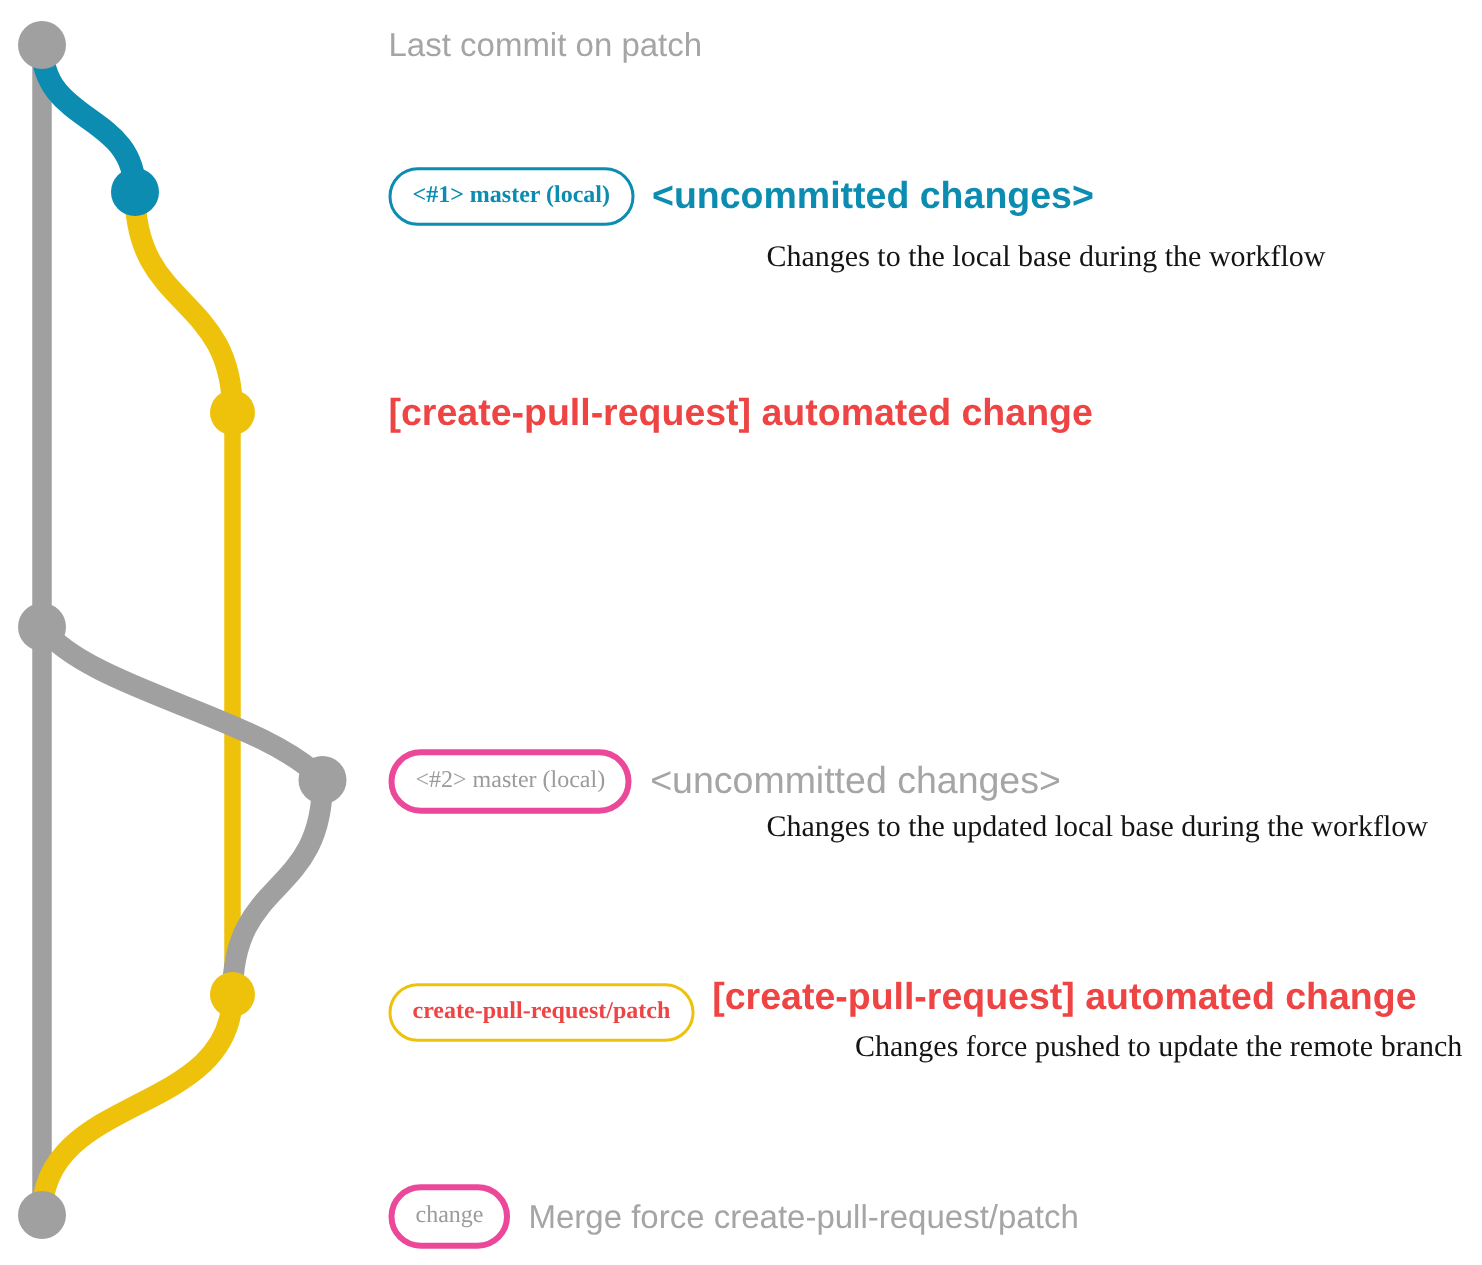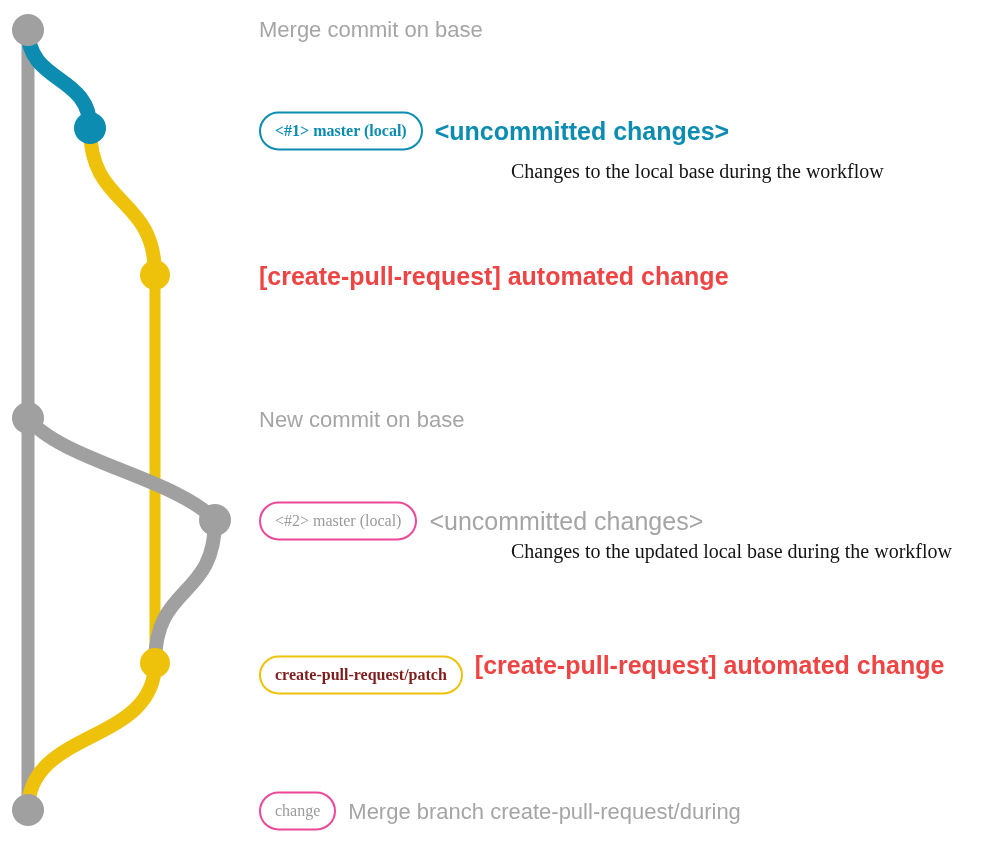--- a/index.html
+++ b/index.html
@@ -54,27 +54,27 @@
     font-size: 16px;
     font-weight: 700;
     line-height: 1;
     padding: 9px 14px 10px 14px;
   }
   .pill-blue {
     border: 2px solid #0b8cb0;
     color: #0b8cb0;
   }
   .pill-gray {
-    border: 2px solid #ec4899;
+    border: 4px solid #ec4899;
     color: #9b9b9b;
     font-weight: 400;
   }
   .pill-yellow {
     border: 2px solid #eec20b;
-    color: #7f1d1d;
+    color: #ef4444;
     margin-top: 20px;
   }
   .commit-msg {
     font-family: "Liberation Sans", sans-serif;
     font-size: 25px;
     line-height: 1;
     white-space: nowrap;
   }
   .msg-blue   { color: #0b8cb0; font-weight: 700; }
   .msg-yellow { color: #ef4444; font-weight: 700; }
@@ -125,55 +125,55 @@
     <circle cx="155" cy="275" r="15" fill="#eec20b"></circle>
     <circle cx="28" cy="418" r="16" fill="#a0a0a0"></circle>
     <circle cx="215" cy="520" r="16" fill="#a0a0a0"></circle>
     <circle cx="155" cy="663" r="15" fill="#eec20b"></circle>
     <circle cx="28" cy="810" r="16" fill="#a0a0a0"></circle>
   </svg>
 
   <div class="label-layer">
 
     <div class="row" style="left:259px; top:30px; transform:translateY(-50%);">
-      <span class="base-msg">Merge commit on base</span>
+      <span class="base-msg">Last commit on patch</span>
     </div>
 
     <div class="row" style="left:259px; top:131px; transform:translateY(-50%);">
       <span class="pill pill-blue">&lt;#1&gt; master (local)</span>
       <span class="gap"></span>
       <span class="commit-msg msg-blue">&lt;uncommitted changes&gt;</span>
     </div>
     <div class="subrow" style="left:511px; top:161px;">
       <span class="note">Changes to the local base during the workflow</span>
     </div>
 
     <div class="row" style="left:259px; top:276px; transform:translateY(-50%);">
       <span class="commit-msg msg-yellow">[create-pull-request] automated change</span>
     </div>
 
-    <div class="row" style="left:259px; top:420px; transform:translateY(-50%);">
-      <span class="base-msg">New commit on base</span>
-    </div>
 
     <div class="row" style="left:259px; top:521px; transform:translateY(-50%);">
       <span class="pill pill-gray">&lt;#2&gt; master (local)</span>
       <span class="gap"></span>
       <span class="commit-msg msg-gray">&lt;uncommitted changes&gt;</span>
     </div>
     <div class="subrow" style="left:511px; top:541px;">
       <span class="note">Changes to the updated local base during the workflow</span>
     </div>
 
     <div class="row" style="left:259px; top:665px; transform:translateY(-50%);">
       <span class="pill pill-yellow">create-pull-request/patch</span>
       <span class="gap"></span>
       <span class="commit-msg msg-yellow">[create-pull-request] automated change</span>
     </div>
+    <div class="subrow" style="left:570px; top:688px;">
+      <span class="note">Changes force pushed to update the remote branch</span>
+    </div>
 
     <div class="row" style="left:259px; top:811px; transform:translateY(-50%);">
       <span class="pill pill-gray">change</span>
       <span class="gap"></span>
-      <span class="base-msg">Merge branch create-pull-request/during</span>
+      <span class="base-msg">Merge force create-pull-request/patch</span>
     </div>
 
   </div>
 </div>
 
 </body></html>

